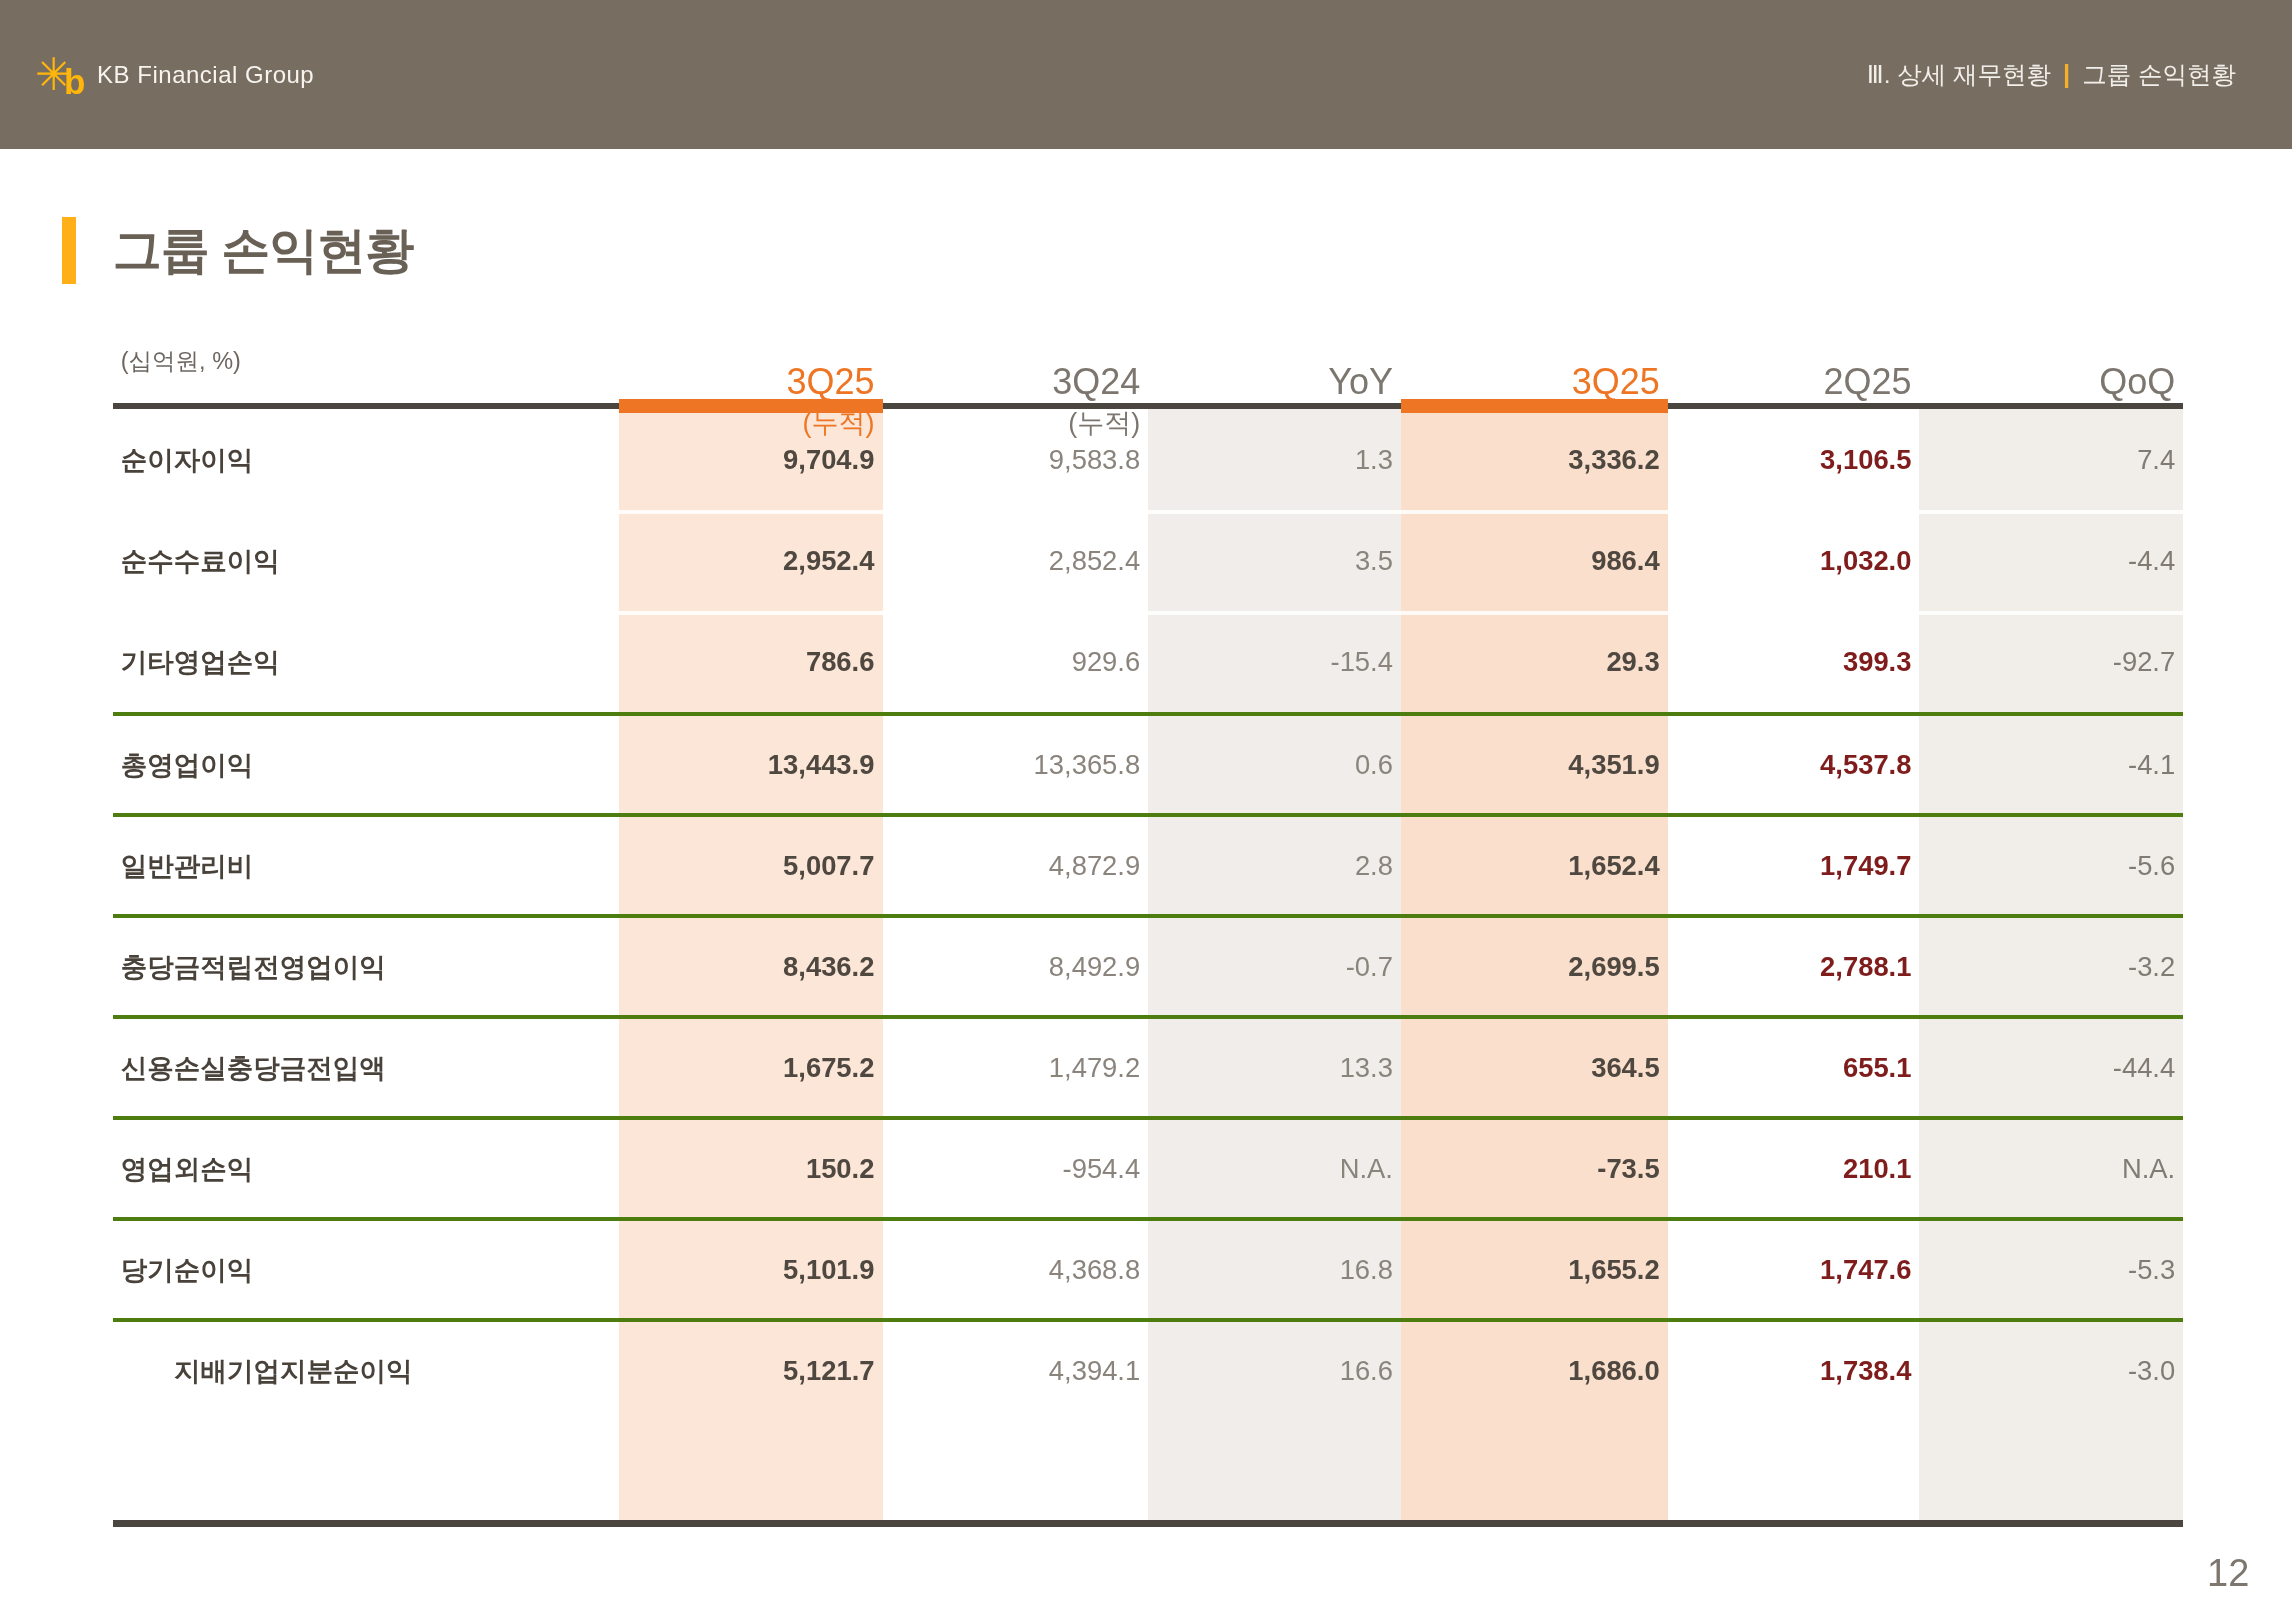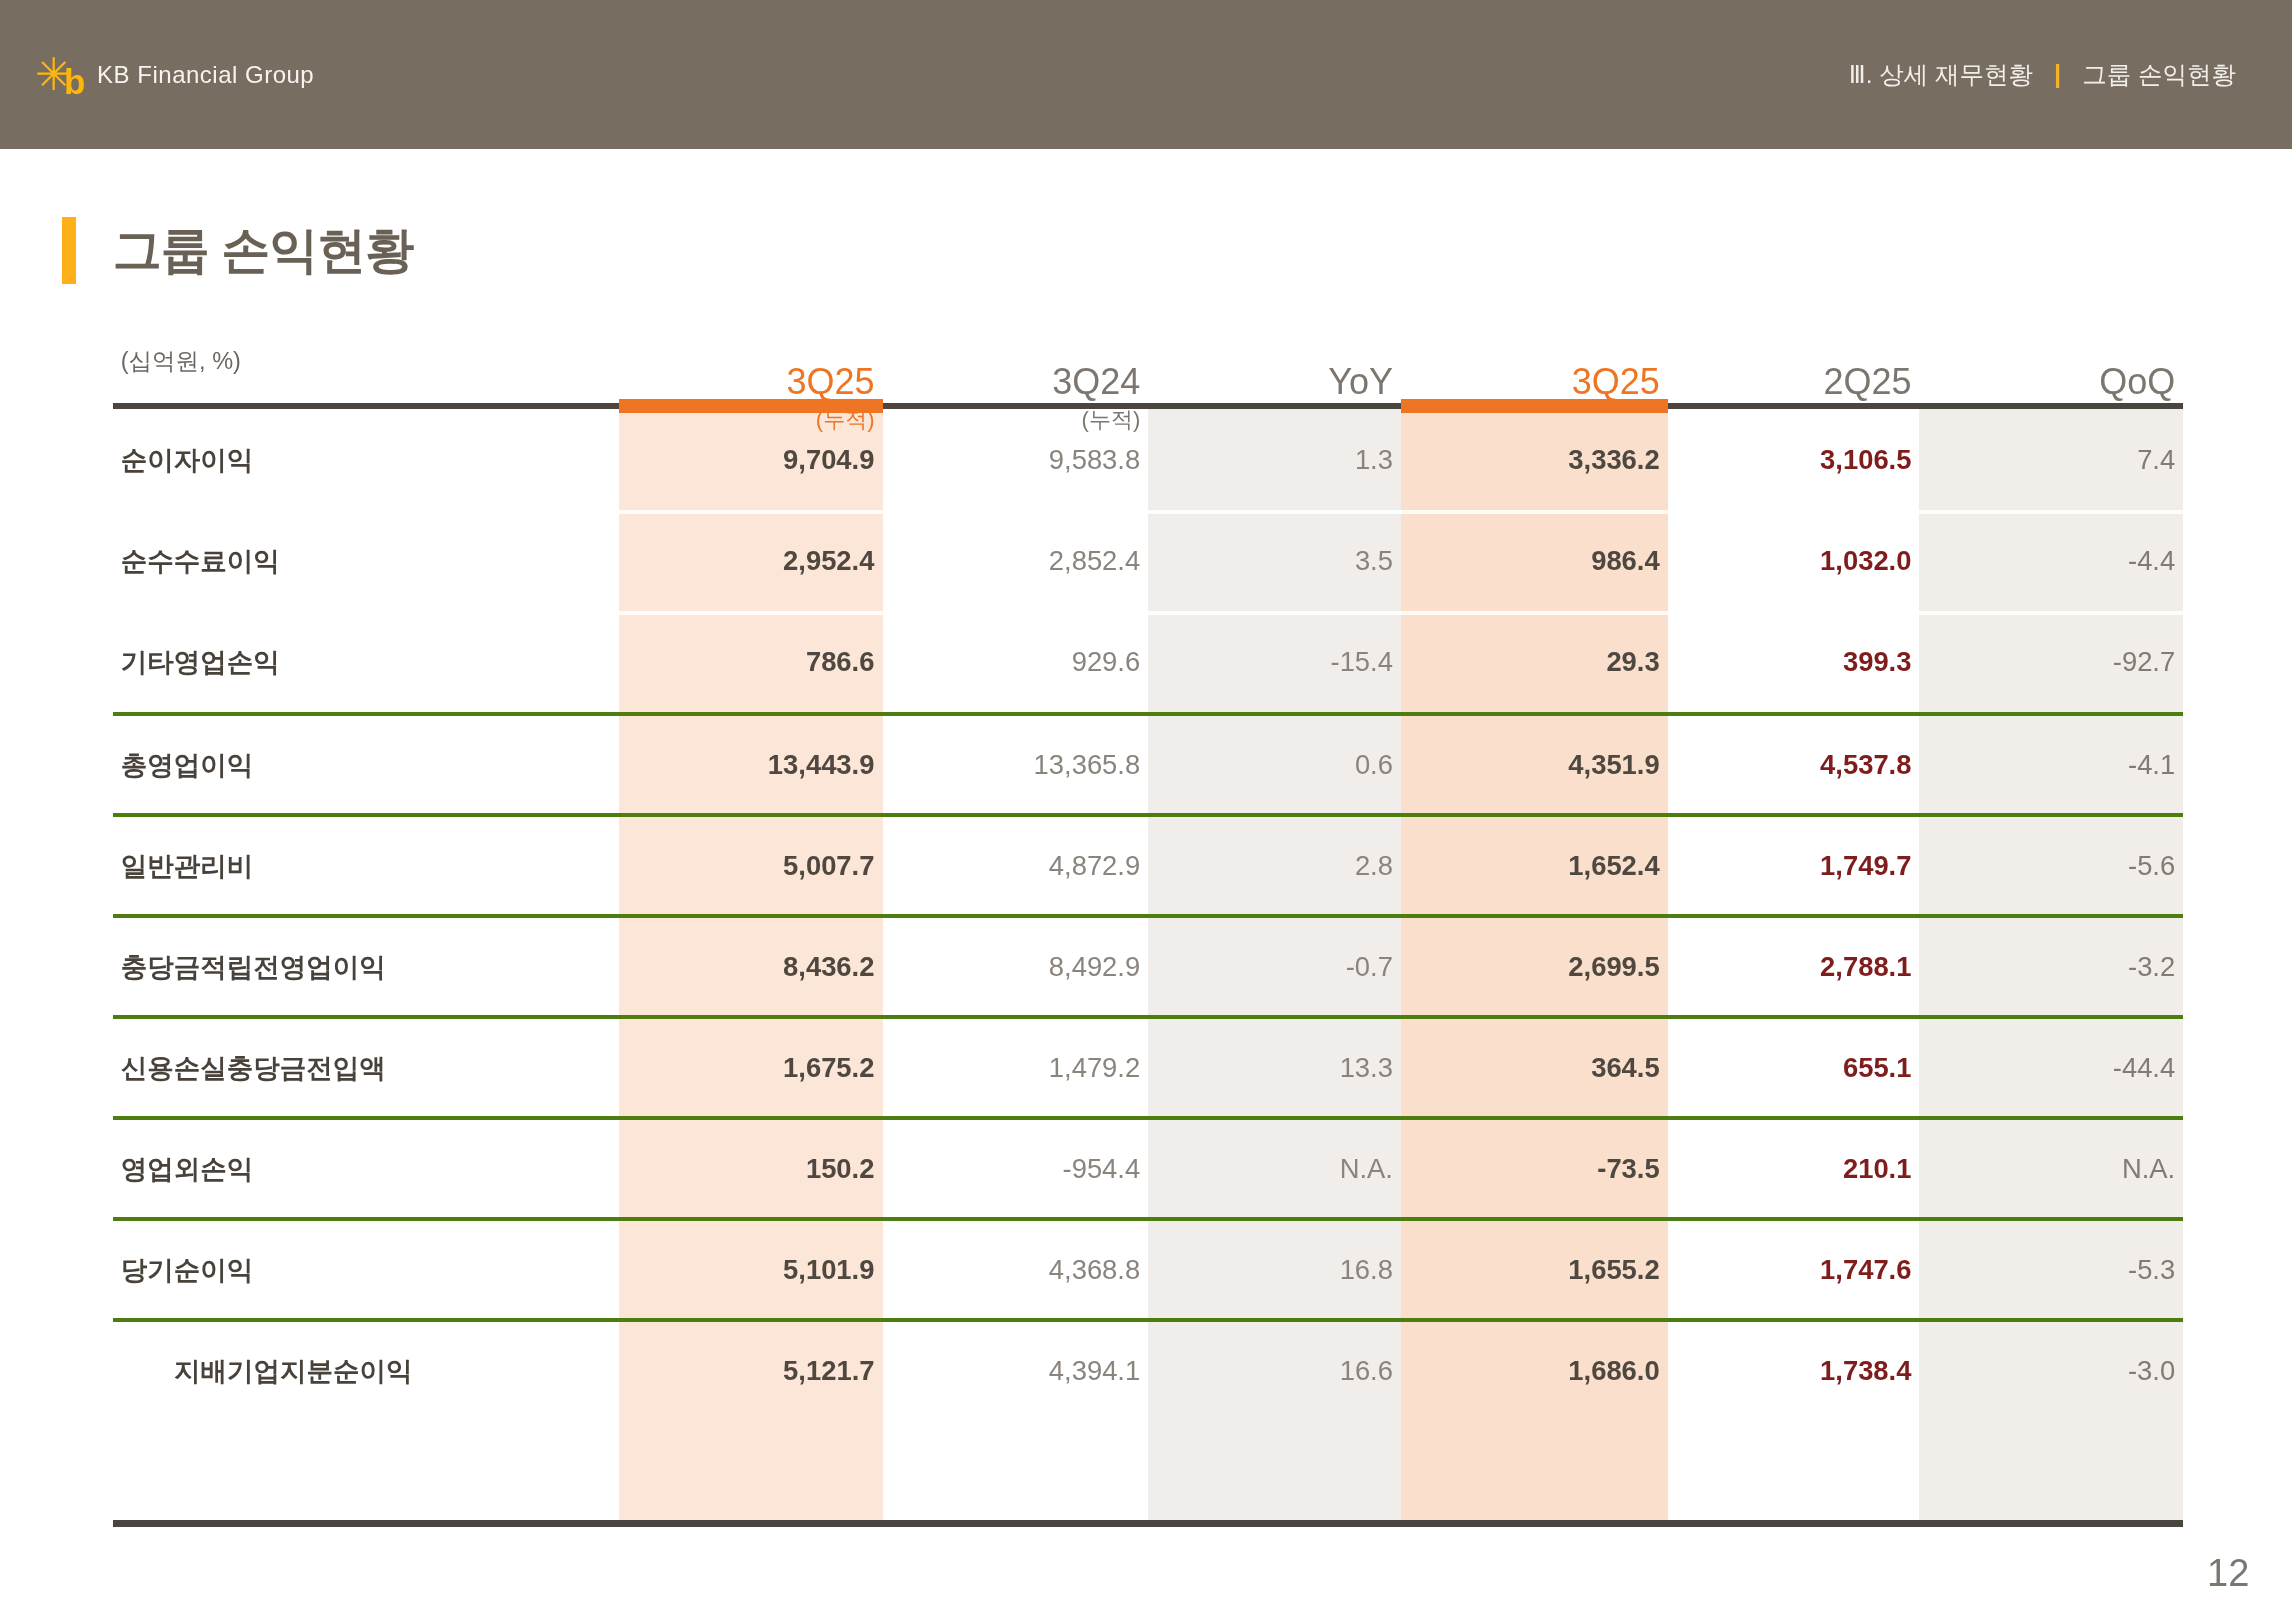--- a/index.html
+++ b/index.html
@@ -15,21 +15,21 @@
   .topbar {
     position:absolute; top:0; left:0; width:2293px; height:149px;
     background:#786d61;
     display:flex; align-items:center; justify-content:space-between;
     box-sizing:border-box; padding:0 57px 0 35px;
   }
   .logo { display:flex; align-items:center; }
   .kb-star { color:#ffb60b; font-size:45px; line-height:1; }
   .kb-b { color:#ffb60b; font-size:35px; font-weight:bold; margin-left:-8.8px; margin-top:13.7px; line-height:1; }
   .brand { color:#f7f4f0; font-size:24px; margin-left:11.8px; letter-spacing:0.5px; font-weight:500; }
-  .breadcrumb { display:flex; align-items:center; gap:21px; font-size:24.5px; color:#f2efeb; }
+  .breadcrumb { display:flex; align-items:center; gap:12px; font-size:24.5px; color:#f2efeb; }
   .crumb-divider { color:#f3b229; font-weight:bold; font-size:25.5px; }
 
   
   .title-row { position:absolute; top:217px; left:62px; display:flex; align-items:center; }
   .accent-bar { width:13.7px; height:67px; background:#ffaf17; margin-right:37px; }
   .page-title { font-size:49px; font-weight:bold; color:#6a6156; letter-spacing:-1px; }
 
   
   .table-area { position:absolute; left:113px; top:323px; width:2070px; height:1204px; }
 
@@ -41,21 +41,21 @@
 
   .header-row { position:absolute; top:0; left:0; width:2070px; height:80px; display:flex; }
   .hcell {
     box-sizing:border-box; padding-top:13.7px; padding-right:7.8px;
     display:flex; flex-direction:column; align-items:flex-end;
   }
   .hcell.w-label { align-items:flex-start; padding-left:7.8px; padding-top:21.6px; }
   .w-label { width:506px; } .w1 { width:264px; } .w2 { width:266px; }
   .w3 { width:253px; } .w4 { width:267px; } .w5 { width:252px; } .w6 { width:264px; }
   .hmain { font-size:36px; color:#7c766f; line-height:1.15;margin-top:24px; }
-  .hsub  { font-size:22px; color:#7c766f; margin-top:2.9px; }
+  .hsub  { font-size:27px; color:#7c766f; margin-top:2.9px; }
   .hl    { color:#ee7523; }
   .unit  { font-size:23.5px; color:#6d6660; }
 
   .header-line { position:absolute; top:80px; left:0; width:2070px; height:5.9px; background:#4b4540; }
   .orange-tab  { position:absolute; top:76px; height:13.7px; background:#ee7523; }
   .t1 { left:506px;  width:264px; }
   .t4 { left:1288px; width:267px; }
 
   .tbody { position:absolute; top:86px; left:0; width:2070px; }
   .trow { position:relative; height:101px; display:flex; align-items:center; box-sizing:border-box; }

